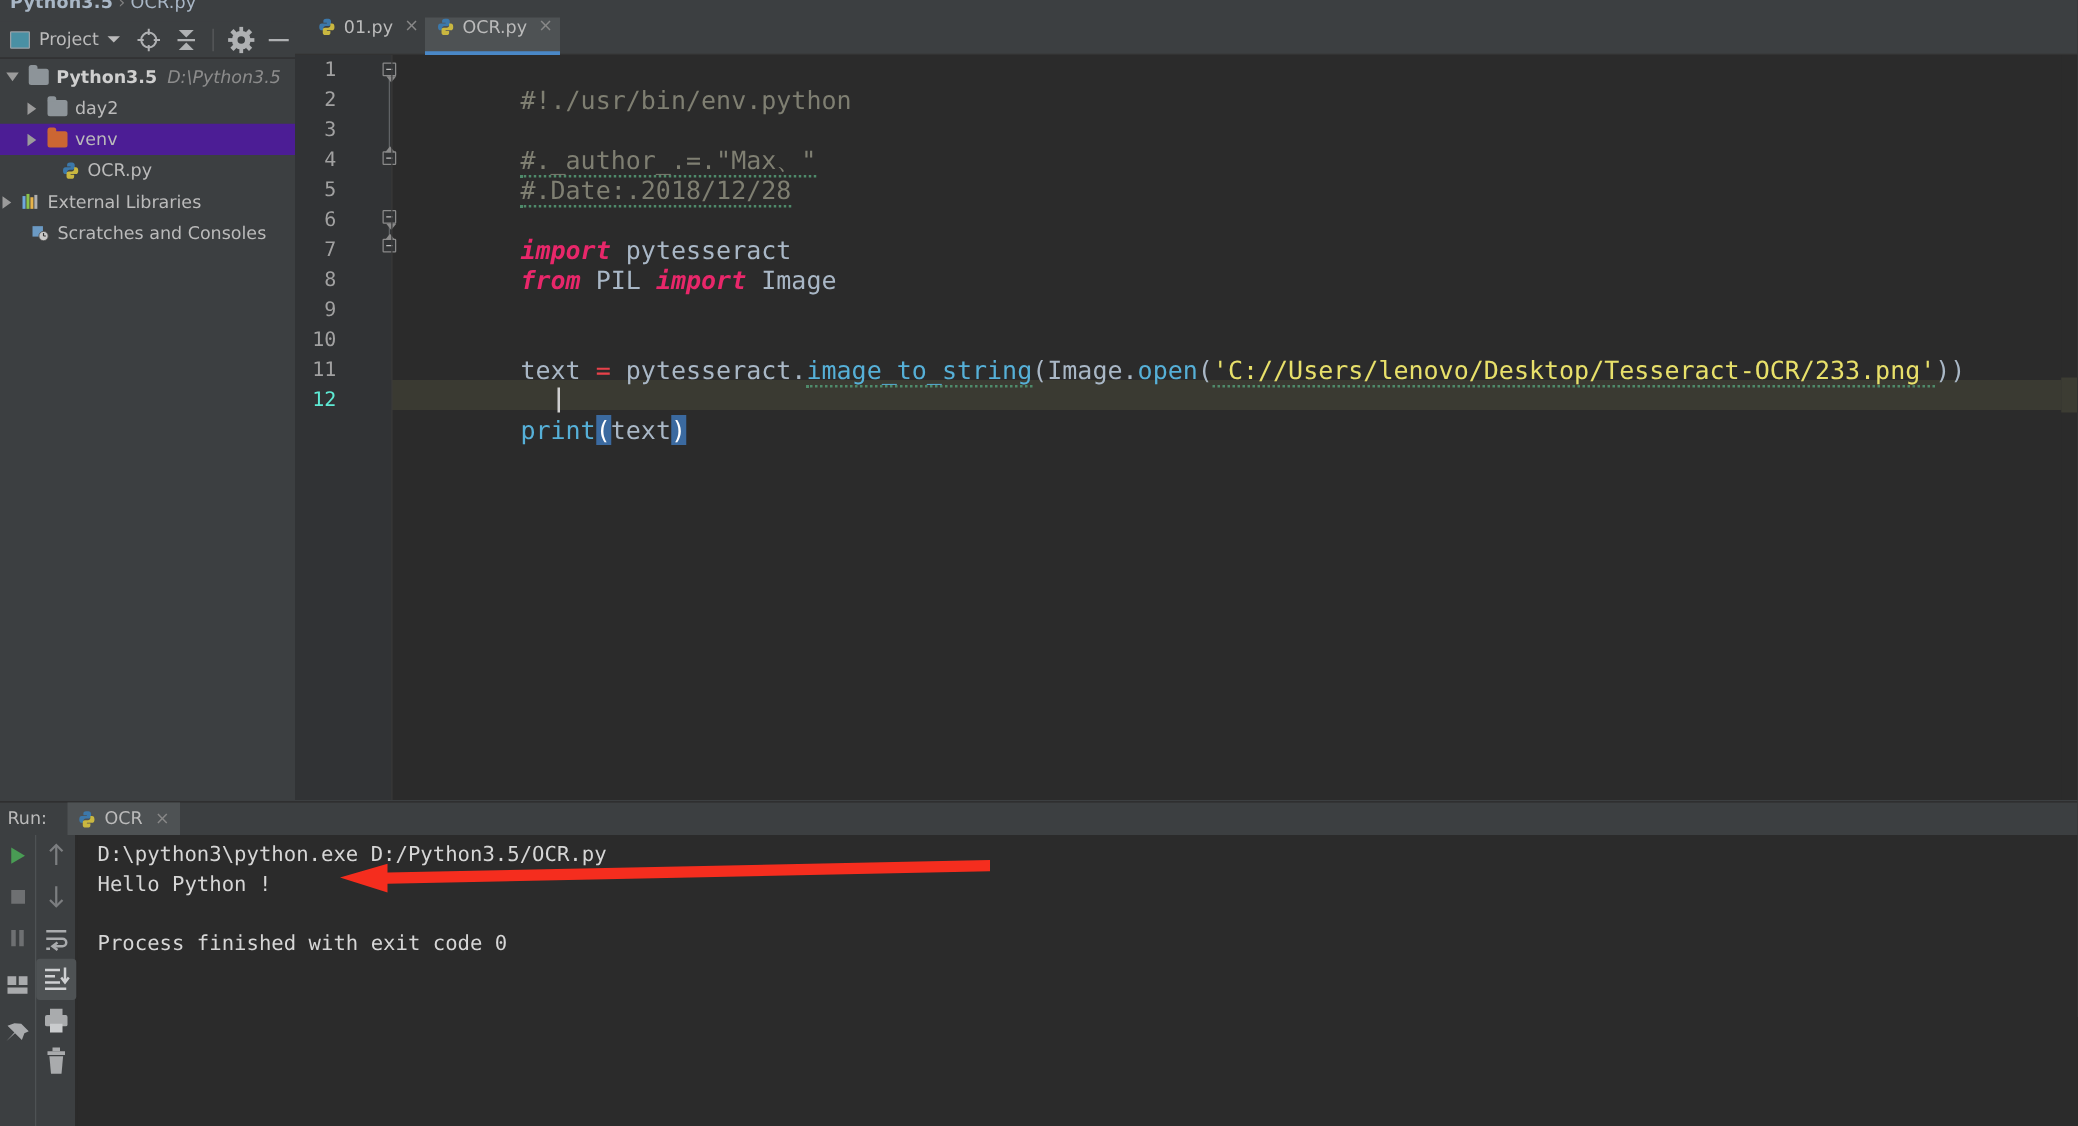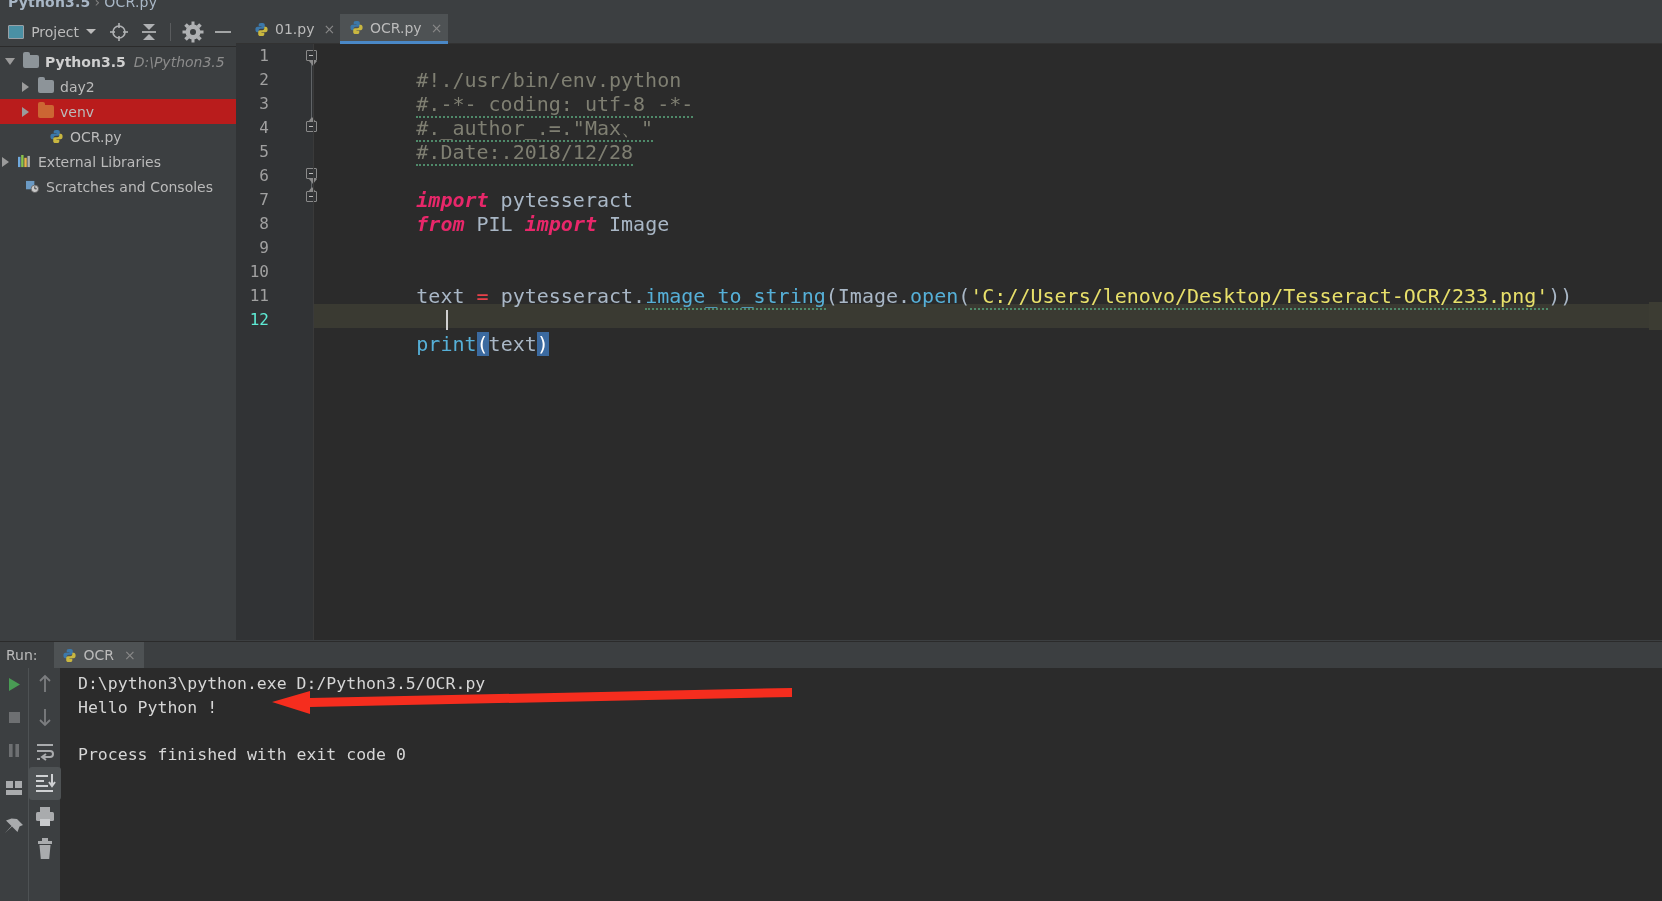--- a/index.html
+++ b/index.html
@@ -56,21 +56,21 @@
 
   
   .tree {
     position: absolute; left: 0; top: 47px; width: 236px; height: 594px;
     background: #3c3f41; padding-top: 2px; overflow: hidden;
   }
   .trow {
     position: relative; height: 25px; display: flex; align-items: center;
     font-size: 14px; color: #bbbbbb; white-space: nowrap;
   }
-  .trow.sel { background: #b91c1c; }
+  .trow.sel { background: #4c1d95; }
   .tri {
     width: 0; height: 0; border-top: 5px solid transparent;
     border-bottom: 5px solid transparent; border-left: 7px solid #9b9b9b;
     flex: 0 0 auto;
   }
   .tri.open {
     border-left: 5px solid transparent; border-right: 5px solid transparent;
     border-top: 7px solid #9b9b9b; border-bottom: 0;
   }
   .tri.blank { border: none; width: 7px; height: 7px; }
@@ -89,21 +89,21 @@
   .tlabel { margin-left: 6px; }
   .tlabel.bold { font-weight: bold; color: #cfcfcf; }
   .tpath { margin-left: 8px; color: #8c8c8c; font-style: italic; }
 
   
   .tabsbar {
     position: absolute; left: 236px; top: 0; width: 1426px; height: 44px;
     background: #3c3f41; border-bottom: 1px solid #323232;
   }
   .tab {
-    position: absolute; top: 14px; height: 30px; display: flex; align-items: center;
+    position: absolute; top: 14px; height: 30px; display: flex; 
     padding: 0 6px 0 9px; font-size: 14px; color: #bbbbbb; white-space: nowrap;
   }
   .tab.active { background: #4e5254; border-bottom: 3px solid #4a88c7; }
   .tab .x { margin-left: 9px; color: #888; font-size: 14px; line-height: 1; }
   .tab .tl { margin-left: 6px; }
 
   .editor {
     position: absolute; left: 236px; top: 44px; width: 1426px; height: 596px;
     background: #2b2b2b; overflow: hidden;
   }
@@ -374,23 +374,20 @@
     <div class="foldline" style="top:130px; height:26px;"></div>
     <div class="foldbox down" style="top:124px"></div>
     <div class="foldbox up" style="top:147px"></div>
 
     <div class="rightmargin" style="left:77px"></div>
 
     <div class="code">
       <div class="cl" style="top:0px">
         <span class="c-com">#!./usr/bin/env.python</span>
       </div>
-      <div class="cl" style="top:24px">
-        <span class="c-com squig">#.-*- coding: utf-8 -*-</span>
-      </div>
       <div class="cl" style="top:48px">
         <span class="c-com squig">#._author_.=."Max、"</span>
       </div>
       <div class="cl" style="top:72px">
         <span class="c-com squig">#.Date:.2018/12/28</span>
       </div>
       <div class="cl" style="top:96px"></div>
       <div class="cl" style="top:144px">
         <span class="c-kw2">from</span><span class="c-def"> PIL </span><span class="c-kw2">import</span><span class="c-def"> Image</span>
       </div>

